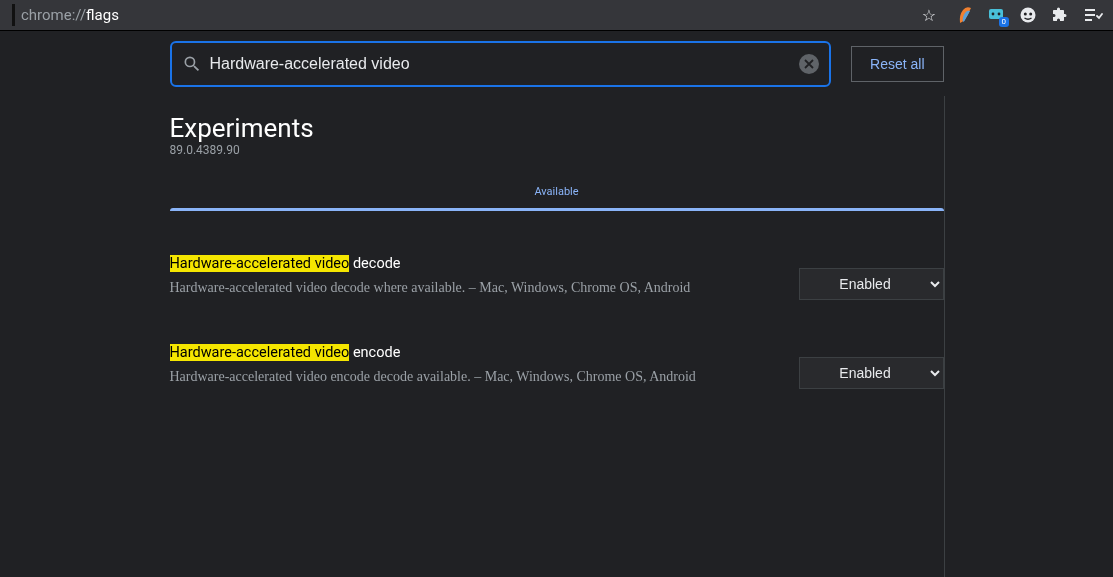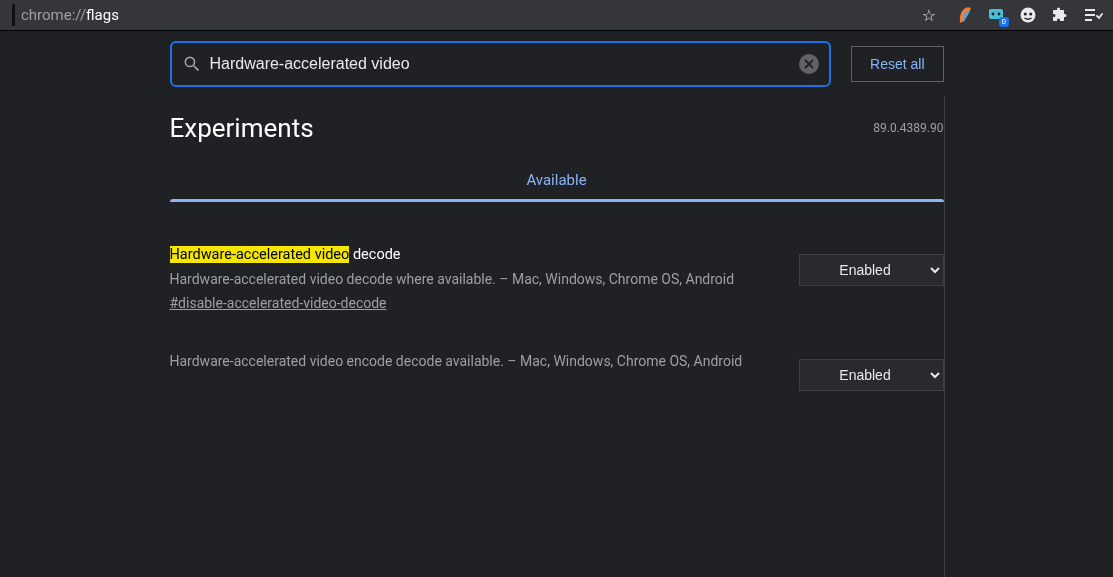--- a/index.html
+++ b/index.html
@@ -105,58 +105,59 @@
     background:transparent;
     color:var(--blue);
     font-size:14px;
     padding:9px 18px;
     border-radius:0;
     cursor:pointer;
   }
 
   
   .title-row{
-    display:flex;align-items:center;justify-content:space-between;
+    display:flex;align-items:flex-start;justify-content:space-between;
     padding:12px 0 18px 0;
+    flex-direction:column;
   }
   .title-row h1{
     margin:0;font-size:26px;font-weight:400;color:#fff;
   }
   .version{color:var(--text-dim);font-size:12px;}
 
   
   .tabs{
     display:flex;
     border-bottom:1px solid #3c4043;
     margin-bottom:32px;
   }
   .tab{
     flex:1;text-align:center;
     padding:10px 0 12px 0;
     color:var(--text-dim);
-    font-size:15px;
+    font-size:11px;
     cursor:pointer;
     position:relative;
   }
   .tab.active{color:var(--blue);}
   .tab.active::after{
     content:"";position:absolute;left:0;right:0;bottom:-1px;height:3px;
     background:var(--blue);
     border-radius:3px 3px 0 0;
   }
 
   
   .flag{
-    display:flex;align-items:flex-start;gap:20px;
+    display:flex;align-items:center;gap:20px;
     padding:12px 0 28px 0;
   }
   .flag .info{flex:1;}
   .flag .name{color:#fff;margin:0 0 6px 0;font-size:14.5px;}
   .flag .name .hl{background:var(--highlight);color:#000;}
-  .flag .desc{color:var(--text-dim);margin:0 0 6px 0;line-height:1.45;}
+  .flag .desc{color:var(--text-dim);margin:0 0 6px 0;line-height:1.45;font-family:Liberation Serif, serif;}
   .flag .anchor{color:var(--text-dim);text-decoration:underline;cursor:pointer;}
   .flag select{
     width:145px;height:32px;
     background:#292a2d;
     color:var(--text);
     border:1px solid #3c4043;
     font-size:14px;
     text-align:center;
     text-align-last:center;
     margin-top:8px;
@@ -233,23 +234,23 @@
       <h1>Experiments</h1>
       <span class="version">89.0.4389.90</span>
     </div>
 
     <div class="tabs">
       <div class="tab active">Available</div>
     </div>
 
     <div id="flags-container">
         <div class="flag">
-          <div class="info"><p class="name"><span class="hl">Hardware-accelerated video</span><span> decode</span></p><p class="desc">Hardware-accelerated video decode where available. – Mac, Windows, Chrome OS, Android</p><span class="anchor">#disable-accelerated-video-decode</span></div>
+          <div class="info"><p class="name"><span class="hl">Hardware-accelerated video</span><span> decode</span></p><p class="desc">Hardware-accelerated video decode where available. – Mac, Windows, Chrome OS, Android</p></div>
           <select><option>Default</option><option selected="">Enabled</option><option>Disabled</option></select>
         </div>
         <div class="flag">
-          <div class="info"><p class="desc">Hardware-accelerated video encode decode available. – Mac, Windows, Chrome OS, Android</p></div>
+          <div class="info"><p class="name"><span class="hl">Hardware-accelerated video</span><span> encode</span></p><p class="desc">Hardware-accelerated video encode decode available. – Mac, Windows, Chrome OS, Android</p></div>
           <select><option>Default</option><option selected="">Enabled</option><option>Disabled</option></select>
         </div>
       </div>
 
   </div>
 </div>
 
 </body></html>

